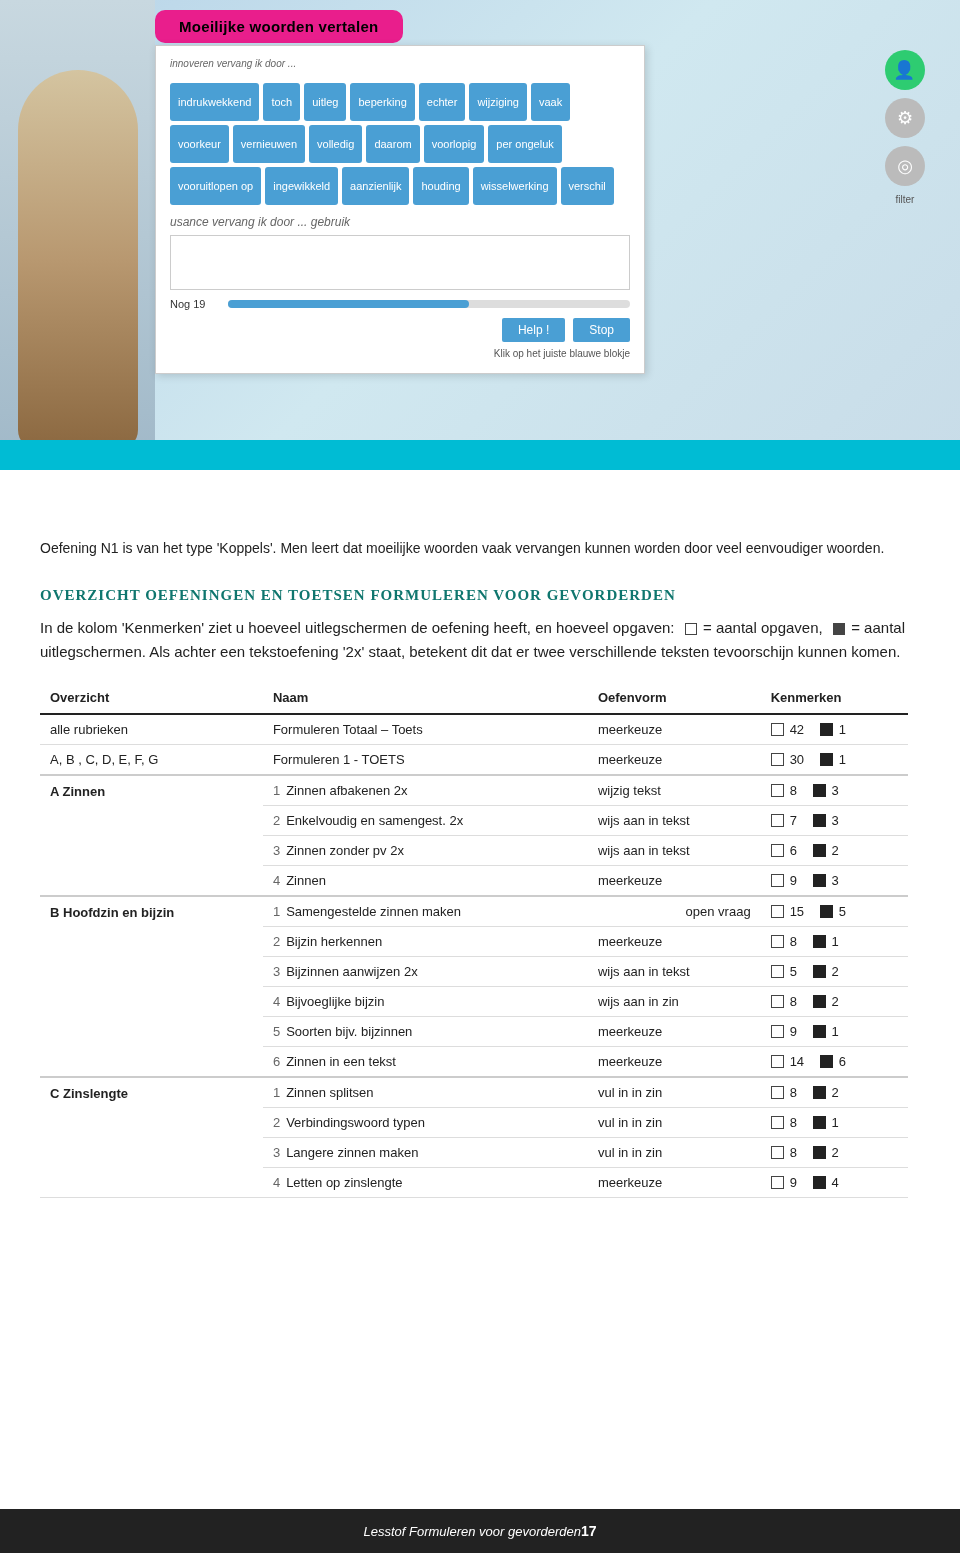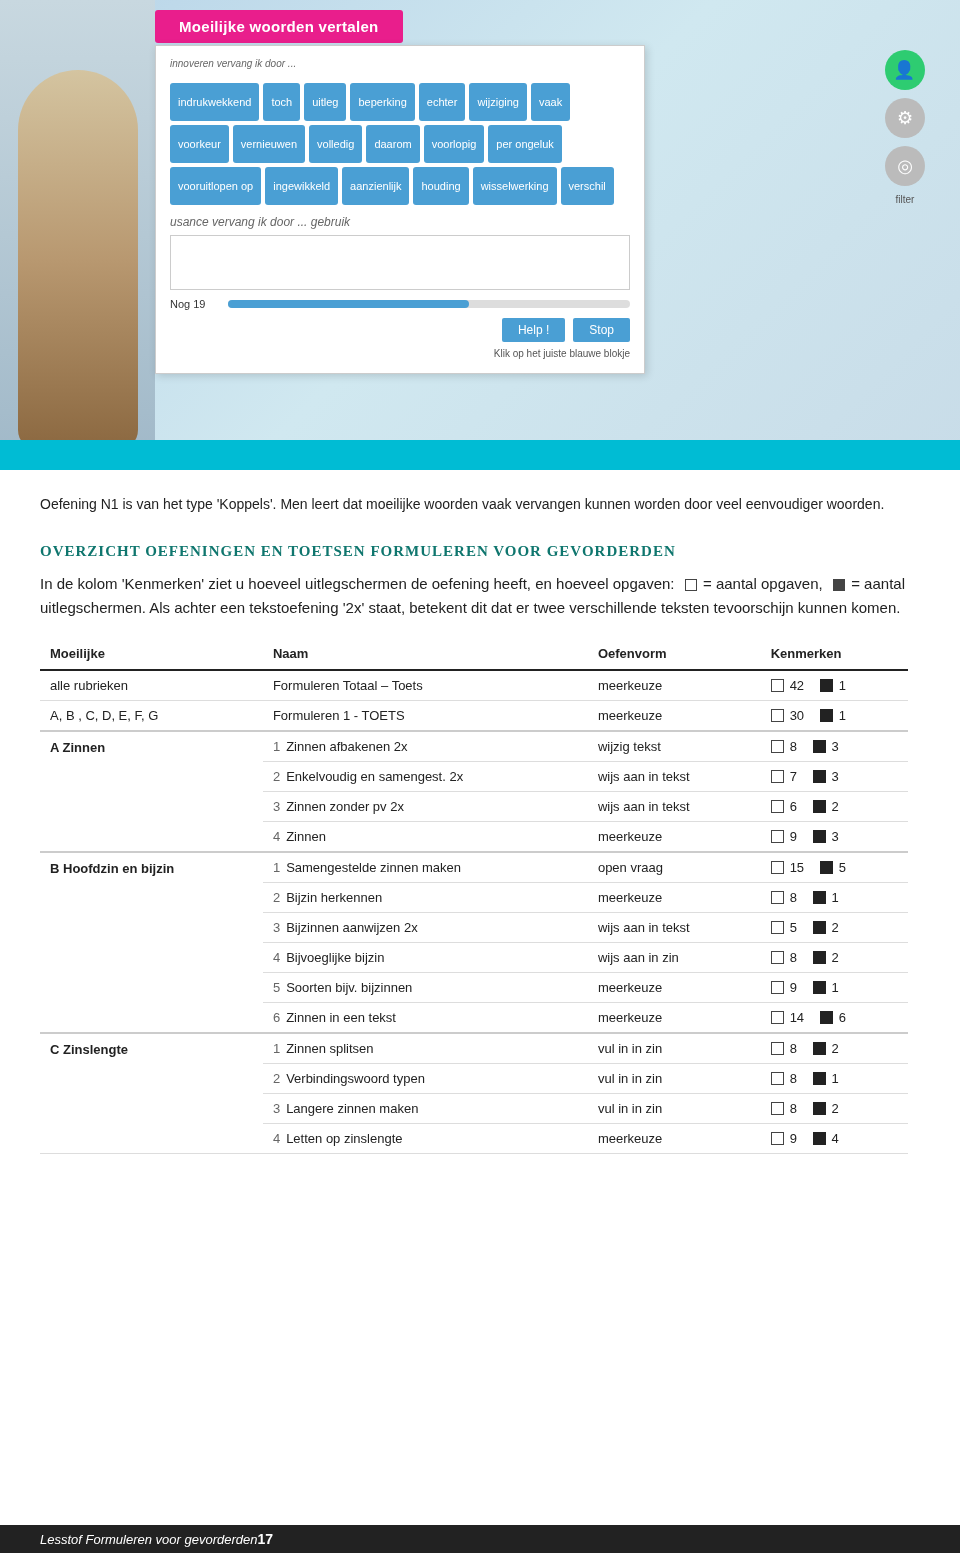--- a/index.html
+++ b/index.html
@@ -26,26 +26,26 @@
       top: 0; left: 0; right: 0; bottom: 0;
       background: linear-gradient(135deg, #b8d4e8 0%, #d0e8f0 50%, #c8dce8 100%);
     }
 
     
     .pink-header {
       position: absolute;
       top: 10px;
       left: 155px;
       background: #e91e8c;
-      color: #ffffff;
+      color: #000000;
       font-family: Arial, sans-serif;
       font-size: 15px;
       font-weight: bold;
       padding: 8px 24px;
-      border-radius: 3px;
+      border-radius: 10px;
       letter-spacing: 0.3px;
     }
 
     
     .dialog-box {
       position: absolute;
       top: 45px;
       left: 155px;
       width: 490px;
       background: #fff;
@@ -233,20 +233,21 @@
       height: 380px;
       background: linear-gradient(180deg, #d4c4a0 0%, #b89870 50%, #8b6840 100%);
       border-radius: 60px 60px 20px 20px;
       position: relative;
       bottom: 20px;
     }
 
     
     .main-content {
       padding: 24px 52px 40px 40px;
+      margin-top: 44px;
     }
 
     .intro-text {
       font-size: 14px;
       line-height: 1.5;
       color: #222;
       margin-bottom: 28px;
       font-family: Arial, sans-serif;
     }
 
@@ -315,25 +316,25 @@
       background: #222;
       flex-shrink: 0;
     }
 
     
     .page-footer {
       position: absolute;
       bottom: 0;
       left: 0;
       right: 0;
-      height: 28px;
+      height: 44px;
       background: #222;
       display: flex;
       align-items: center;
-      justify-content: flex-start;
+      justify-content: center;
       padding: 0 40px;
     }
 
     .footer-text {
       color: #fff;
       font-size: 13px;
       font-family: Arial, sans-serif;
       font-style: italic;
     }
 
@@ -440,21 +441,21 @@
     In de kolom 'Kenmerken' ziet u hoeveel uitlegschermen de oefening heeft, en hoeveel opgaven:&nbsp;
     <span class="inline-sq-open"></span>
     = aantal opgaven,&nbsp;
     <span class="inline-sq-filled"></span>
     = aantal uitlegschermen. Als achter een tekstoefening '2x' staat, betekent dit dat er twee verschillende teksten tevoorschijn kunnen komen.
   </p>
 
   <table class="overview-table">
     <thead>
       <tr>
-        <th>Moeilijke</th>
+        <th>Overzicht</th>
         <th>Naam</th>
         <th>Oefenvorm</th>
         <th>Kenmerken</th>
       </tr>
     </thead>
     <tbody>
 
       <tr>
         <td>alle rubrieken</td>
         <td>Formuleren Totaal – Toets</td>
@@ -519,21 +520,21 @@
           <span class="kenmerken-cell">
             <span class="sq-open"></span><span class="small-num">9</span>
             &nbsp;<span class="sq-filled"></span><span class="small-num">3</span>
           </span>
         </td>
       </tr>
 
       <tr>
         <td rowspan="6" style="font-weight:bold; border-top:2px solid #ccc; vertical-align:top; padding-top:8px;">B Hoofdzin en bijzin</td>
         <td style="border-top:2px solid #ccc;"><span style="margin-right:6px; color:#666;">1</span>Samengestelde zinnen maken</td>
-        <td style="border-top:2px solid #ccc;">open vraag</td>
+        <td style="border-top:2px solid #ccc;text-align:right;">open vraag</td>
         <td style="border-top:2px solid #ccc;">
           <span class="kenmerken-cell">
             <span class="sq-open"></span><span class="small-num">15</span>
             &nbsp;<span class="sq-filled"></span><span class="small-num">5</span>
           </span>
         </td>
       </tr>
       <tr>
         <td><span style="margin-right:6px; color:#666;">2</span>Bijzin herkennen</td>
         <td>meerkeuze</td>

